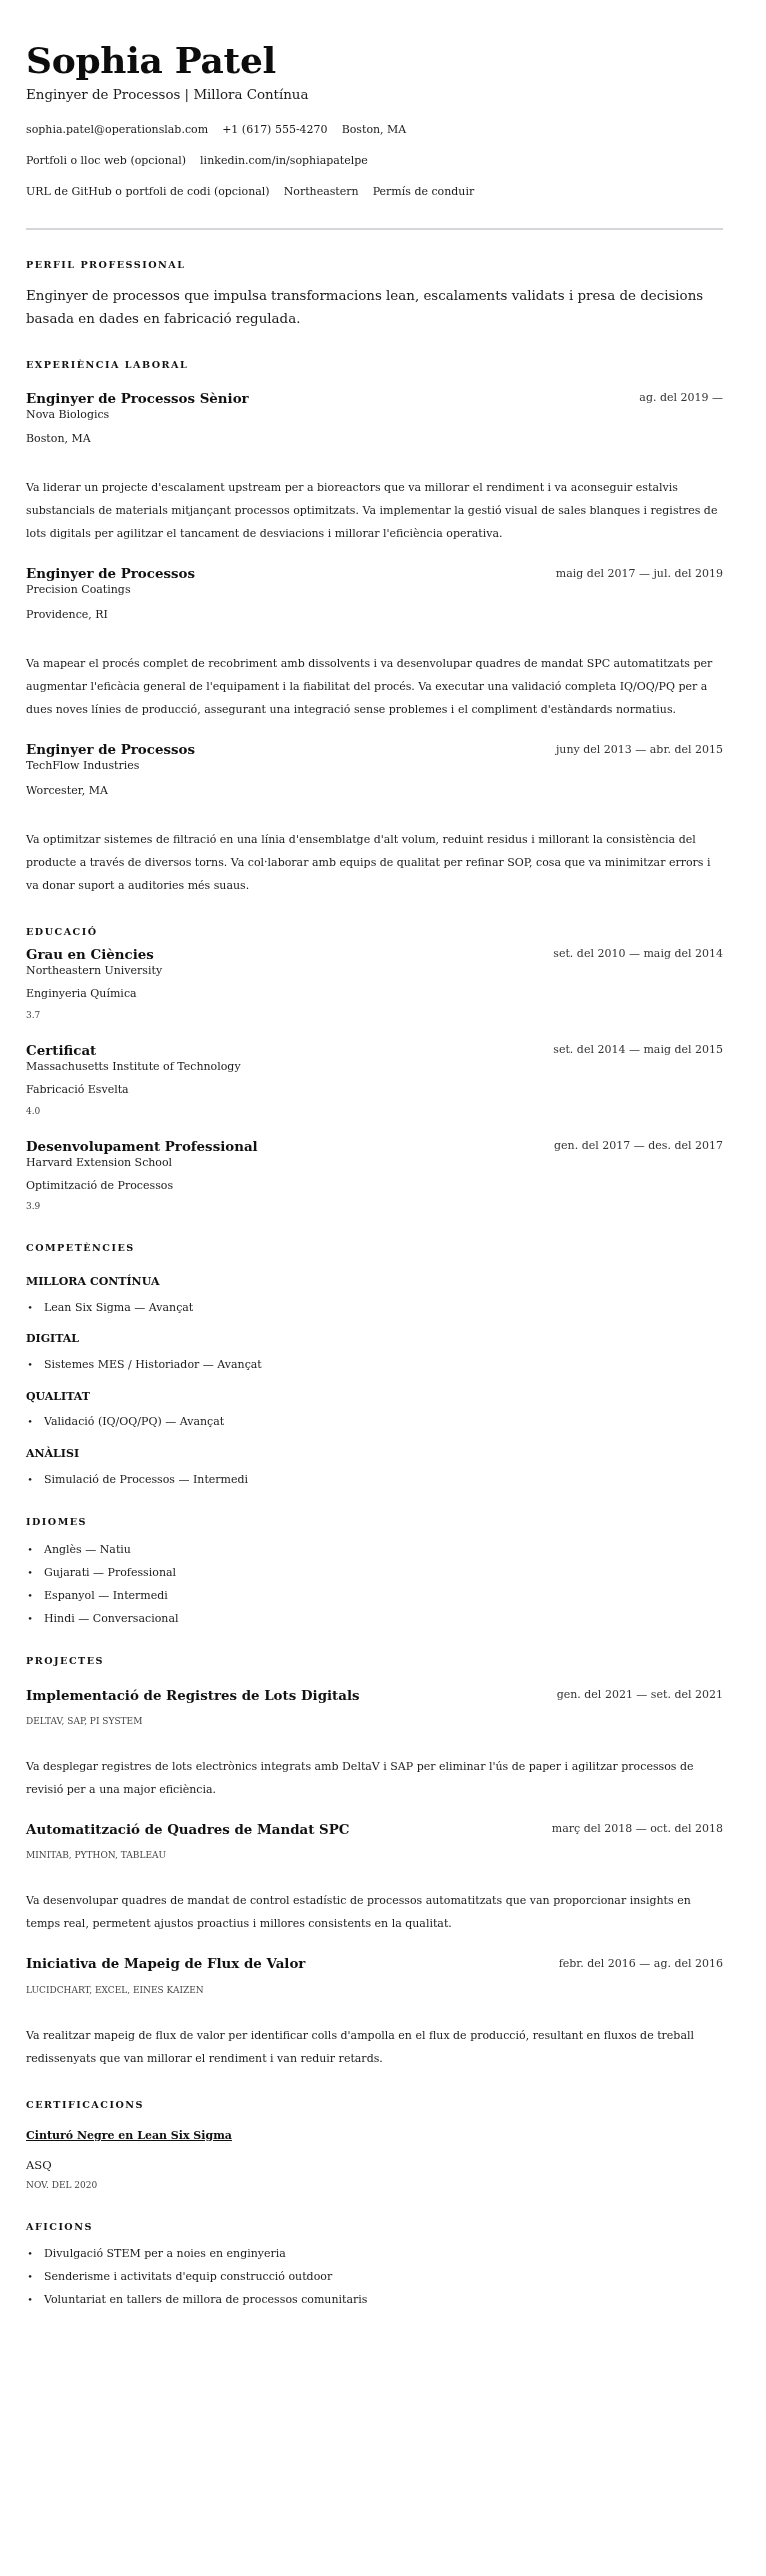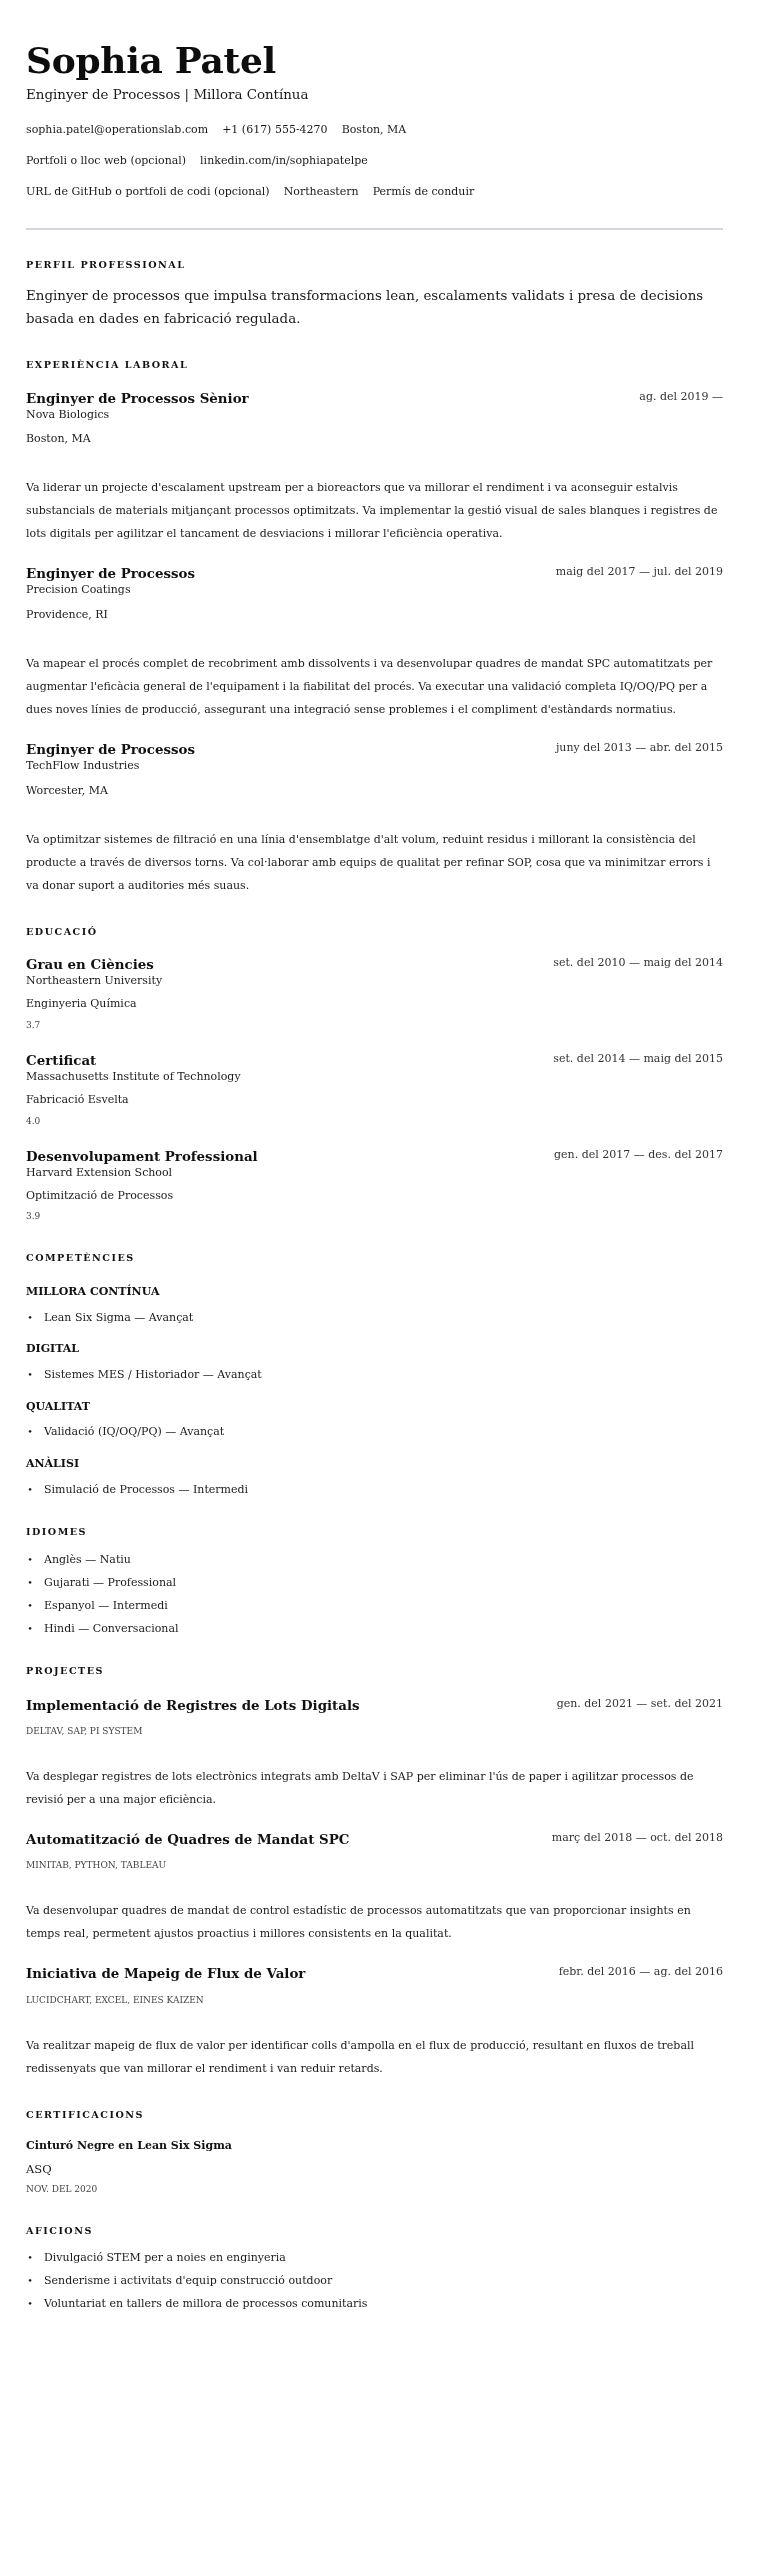--- a/index.html
+++ b/index.html
@@ -20,49 +20,49 @@
   .contact-row + .contact-row { margin-top: 16px; }
   .divider { height: 1.9px; background: #d6d6da; margin-top: 28px; border: none; }
 
   
   .section { margin-top: 29px; }
   .section-title { font-size: 9.6px; font-weight: bold; letter-spacing: 1.5px; text-transform: uppercase; line-height: 12.8px; color: #111; }
   .summary { font-size: 13.4px; line-height: 23px; margin-top: 12.8px; color: #1a1a1a; }
 
   .entry { margin-top: 19px; }
   .entry:first-of-type { margin-top: 16.6px; }
-  .entry-head { display: flex; justify-content: space-between; align-items: flex-start; }
+  .entry-head { display: flex; justify-content: space-between; align-items: center; }
   .entry-title { font-size: 13.4px; font-weight: bold; line-height: 18px; color: #111; }
   .entry-date { font-size: 11px; line-height: 15.3px; color: #333; white-space: nowrap; }
   .entry-org { font-size: 11px; line-height: 16.6px; color: #1a1a1a; }
   .entry-loc { font-size: 11px; line-height: 16.6px; margin-top: 7.7px; color: #1a1a1a; }
   .entry-desc { font-size: 11px; line-height: 23px; margin-top: 29px; color: #1a1a1a; }
 
   .edu-entry { margin-top: 19px; }
-  .edu-entry.first { margin-top: 16px; }
+  .edu-entry.first { margin-top: 6px; }
   .edu-field { font-size: 11px; line-height: 16.6px; margin-top: 6.4px; color: #1a1a1a; }
   .edu-gpa { font-size: 9px; line-height: 12.8px; margin-top: 6.4px; color: #444; }
 
   .skill-cat { font-size: 11px; font-weight: bold; text-transform: uppercase; line-height: 15.3px; margin-top: 16.6px; color: #111; }
   .skill-cat.first { margin-top: 19px; }
   ul.bullets { list-style: none; margin-top: 10.2px; }
   ul.bullets li { position: relative; padding-left: 18px; font-size: 11px; line-height: 15.3px; color: #1a1a1a; }
   ul.bullets li + li { margin-top: 7.7px; }
   ul.bullets li::before { content: "•"; position: absolute; left: 1.3px; top: 0; font-size: 9.6px; }
   ul.lang { margin-top: 12.8px; }
   ul.lang li + li { margin-top: 7.7px; }
 
   .proj-entry { margin-top: 19px; }
   .proj-entry.first { margin-top: 18px; }
   .proj-tech { font-size: 9px; line-height: 12.8px; margin-top: 11.5px; color: #444; text-transform: uppercase; }
   .proj-desc { font-size: 11px; line-height: 23px; margin-top: 27px; color: #1a1a1a; }
 
   .cert { margin-top: 16.6px; }
-  .cert-name { font-size: 11px; font-weight: bold; line-height: 15.3px; color: #111; }
-  .cert-issuer { font-size: 11.5px; line-height: 16.6px; margin-top: 8px; color: #1a1a1a; }
+  .cert-name { font-size: 11px; font-weight: bold; line-height: 15.3px; color: #111; text-decoration: underline; }
+  .cert-issuer { font-size: 11.5px; line-height: 16.6px; margin-top: 14px; color: #1a1a1a; }
   .cert-date { font-size: 9px; line-height: 12.8px; margin-top: 5.1px; color: #444; text-transform: uppercase; }
 
   a.link { color: inherit; text-decoration: none; }
 </style>
 </head>
 <body>
 
 <div class="page">
 
   <header>

